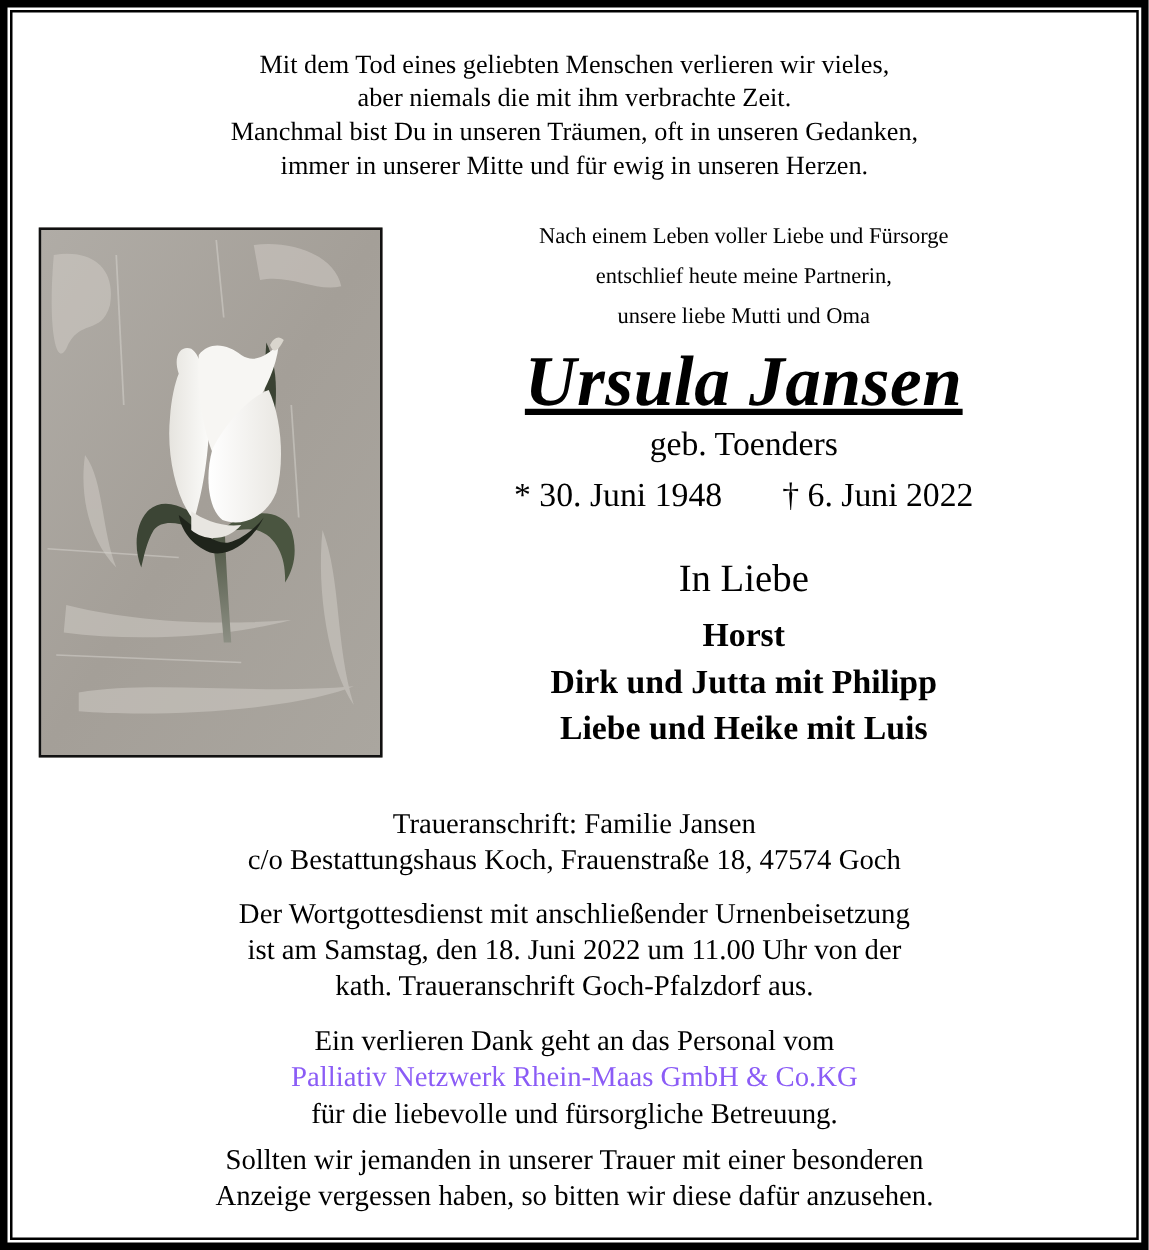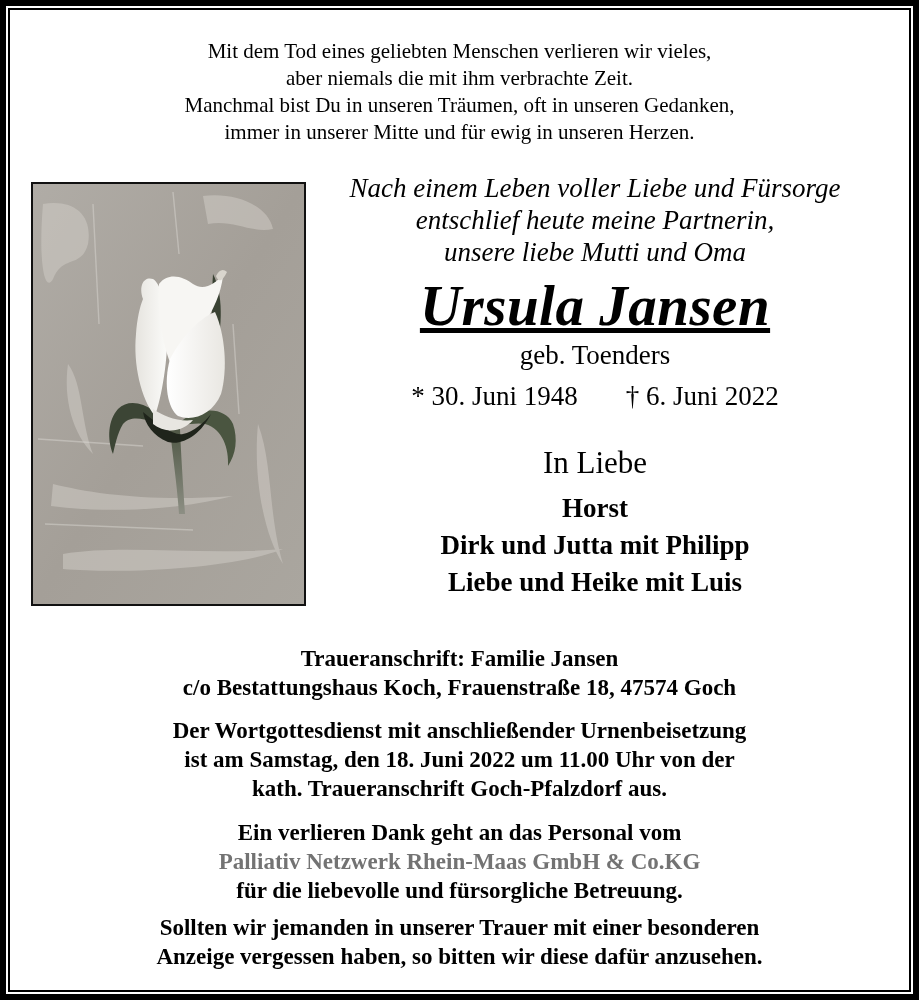--- a/index.html
+++ b/index.html
@@ -57,23 +57,22 @@
 
     
     .announce {
       position: absolute;
       left: 318px;
       width: 554px;
       top: 172px;
       text-align: center;
     }
     .intro {
-      font-size: 27px;
+      font-size: 18px;
       line-height: 32px;
-      font-style: italic;
     }
     .intro .row { display: block; white-space: nowrap; }
 
     .deceased-name {
       font-family: "Liberation Serif", "DejaVu Serif", serif;
       font-weight: bold;
       font-style: italic;
       font-size: 57px;
       line-height: 64px;
       margin-top: 6px;
@@ -107,25 +106,25 @@
     .mourners .row { display: block; white-space: nowrap; }
 
     
     .lower {
       position: absolute;
       left: 14px; right: 14px;
       text-align: center;
       font-size: 23px;
       line-height: 29px;
     }
-    .lower .row { display: block; white-space: nowrap; font-weight: bold; }
+    .lower .row { display: block; white-space: nowrap; }
     .address     { top: 644px; }
     .service     { top: 716px; }
     .thanks      { top: 818px; }
-    .thanks .muted { color: #737373; }
+    .thanks .muted { color: #8b5cf6; }
     .apology     { top: 913px; }
   </style>
 </head>
 <body>
 
 <div class="frame-outer"></div>
 <div class="frame-inner"></div>
 
 <div class="motto">
   <span class="row">Mit dem Tod eines geliebten Menschen verlieren wir vieles,</span>

